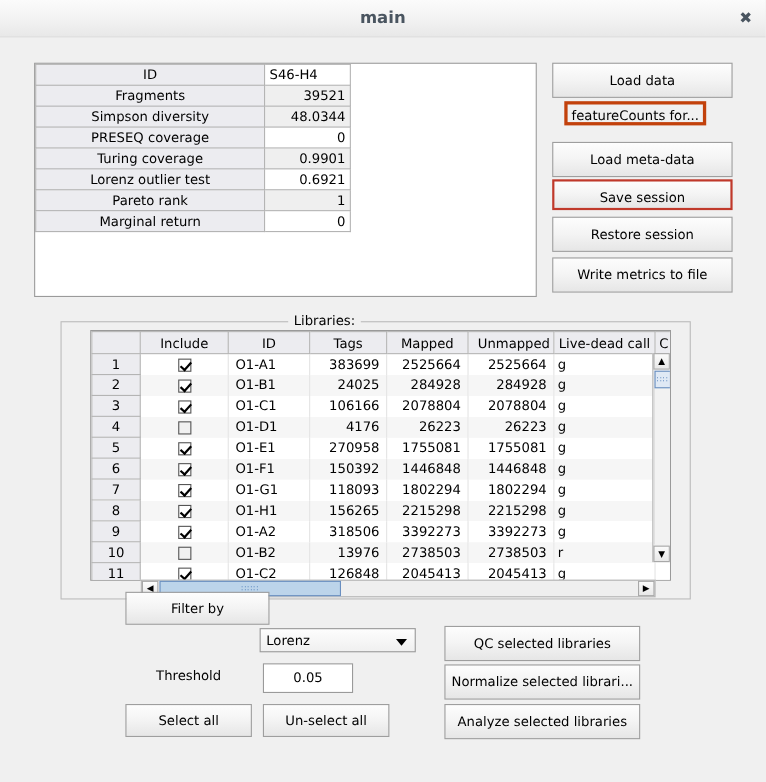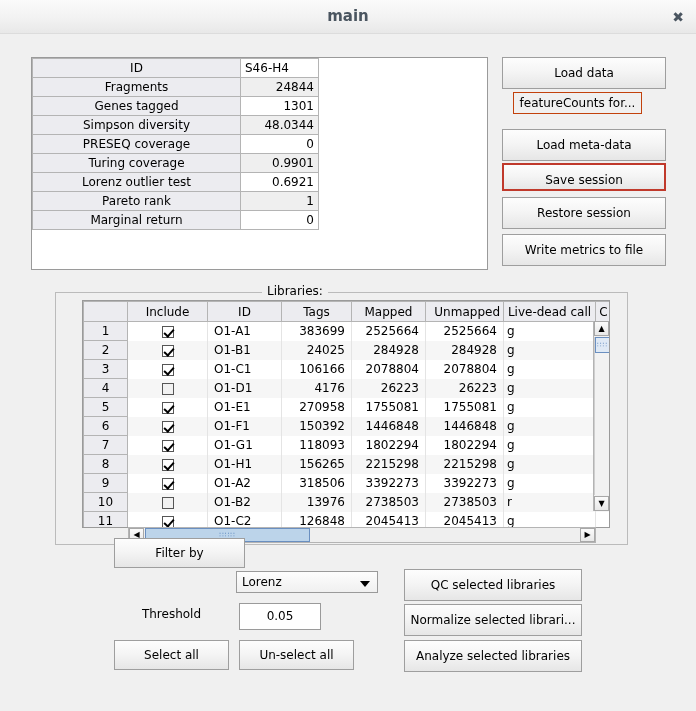--- a/index.html
+++ b/index.html
@@ -69,21 +69,21 @@
     cursor: pointer;
     white-space: nowrap;
     overflow: hidden;
   }
   .btn:after {
     content: ""; position: absolute; left: 0; right: 0; bottom: -1px; height: 1px;
     background: #8a8a8a;
   }
   .btn-loaddata   { left: 502px; top: 57px;  width: 164px; height: 32px; line-height: 30px; }
   .btn-feature    { left: 513px; top: 92px;  width: 129px; height: 22px; line-height: 20px;
-                    border: 1px solid #c2410c; background: #f0f0f0; font-size: 12px; }
+                    border: 3px solid #c2410c; background: #f0f0f0; font-size: 12px; }
   .btn-feature:after { display:none; }
   .btn-loadmeta   { left: 502px; top: 129px; width: 164px; height: 32px; line-height: 30px; }
   .btn-save       { left: 502px; top: 163px; width: 164px; height: 28px; line-height: 30px;
                     border: 2px solid #c0392b; }
   .btn-save:after { display:none; }
   .btn-restore    { left: 502px; top: 197px; width: 164px; height: 32px; line-height: 30px; }
   .btn-write      { left: 502px; top: 234px; width: 164px; height: 32px; line-height: 30px; }
 
   
   .group-box {
@@ -240,25 +240,21 @@
 
 <div class="metrics-panel">
   <table class="metrics-table">
     <tbody id="metrics-body">
         <tr>
           <td class="mt-label">ID</td>
           <td class="mt-value idval">S46-H4</td>
         </tr>
         <tr>
           <td class="mt-label">Fragments</td>
-          <td class="mt-value alt">24844</td>
-        </tr>
-        <tr>
-          <td class="mt-label">Genes tagged</td>
-          <td class="mt-value">1301</td>
+          <td class="mt-value alt">39521</td>
         </tr>
         <tr>
           <td class="mt-label">Simpson diversity</td>
           <td class="mt-value alt">48.0344</td>
         </tr>
         <tr>
           <td class="mt-label">PRESEQ coverage</td>
           <td class="mt-value">0</td>
         </tr>
         <tr>

